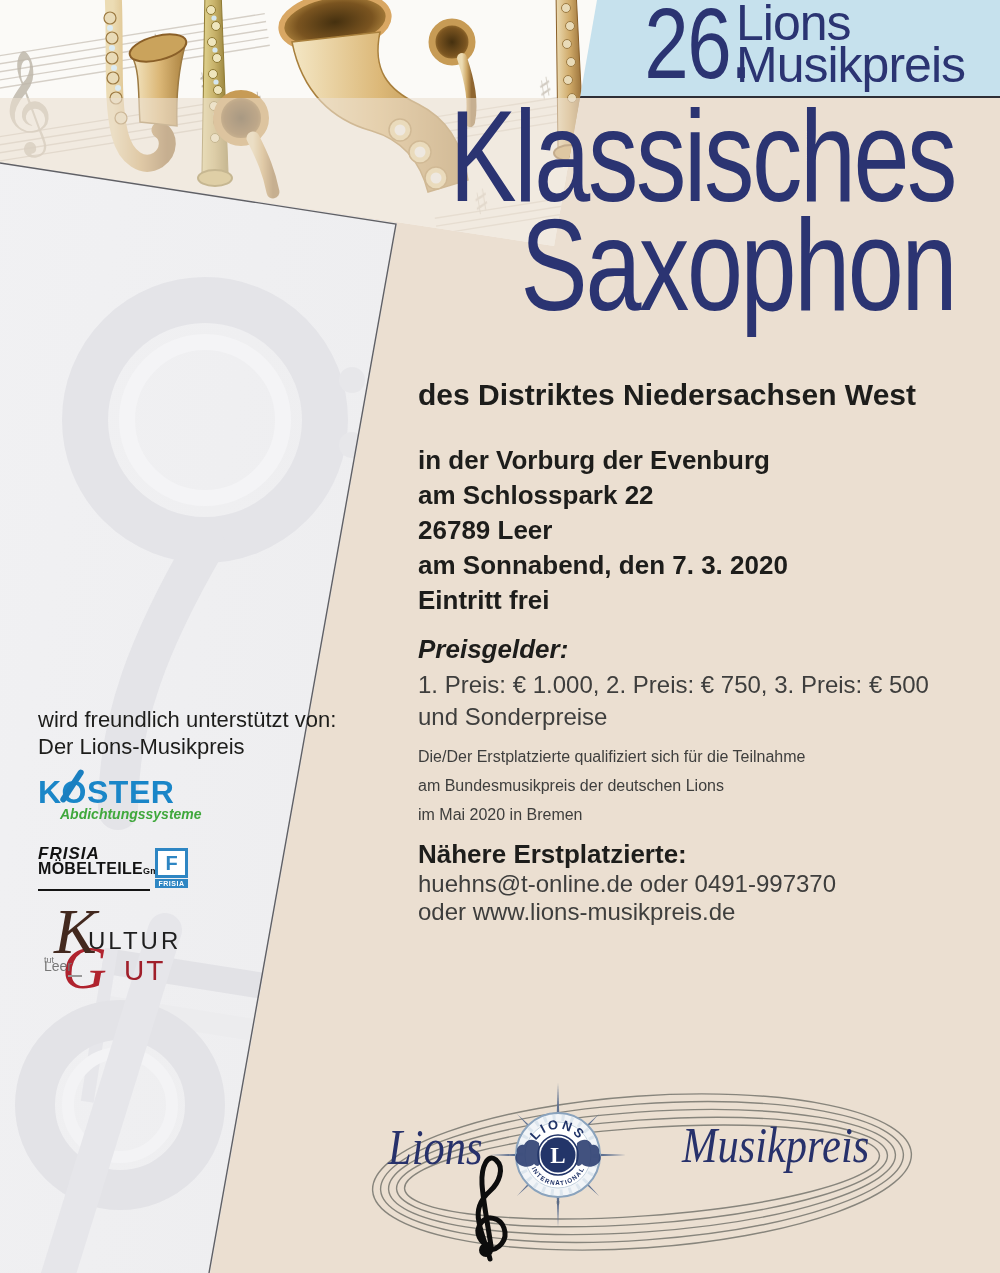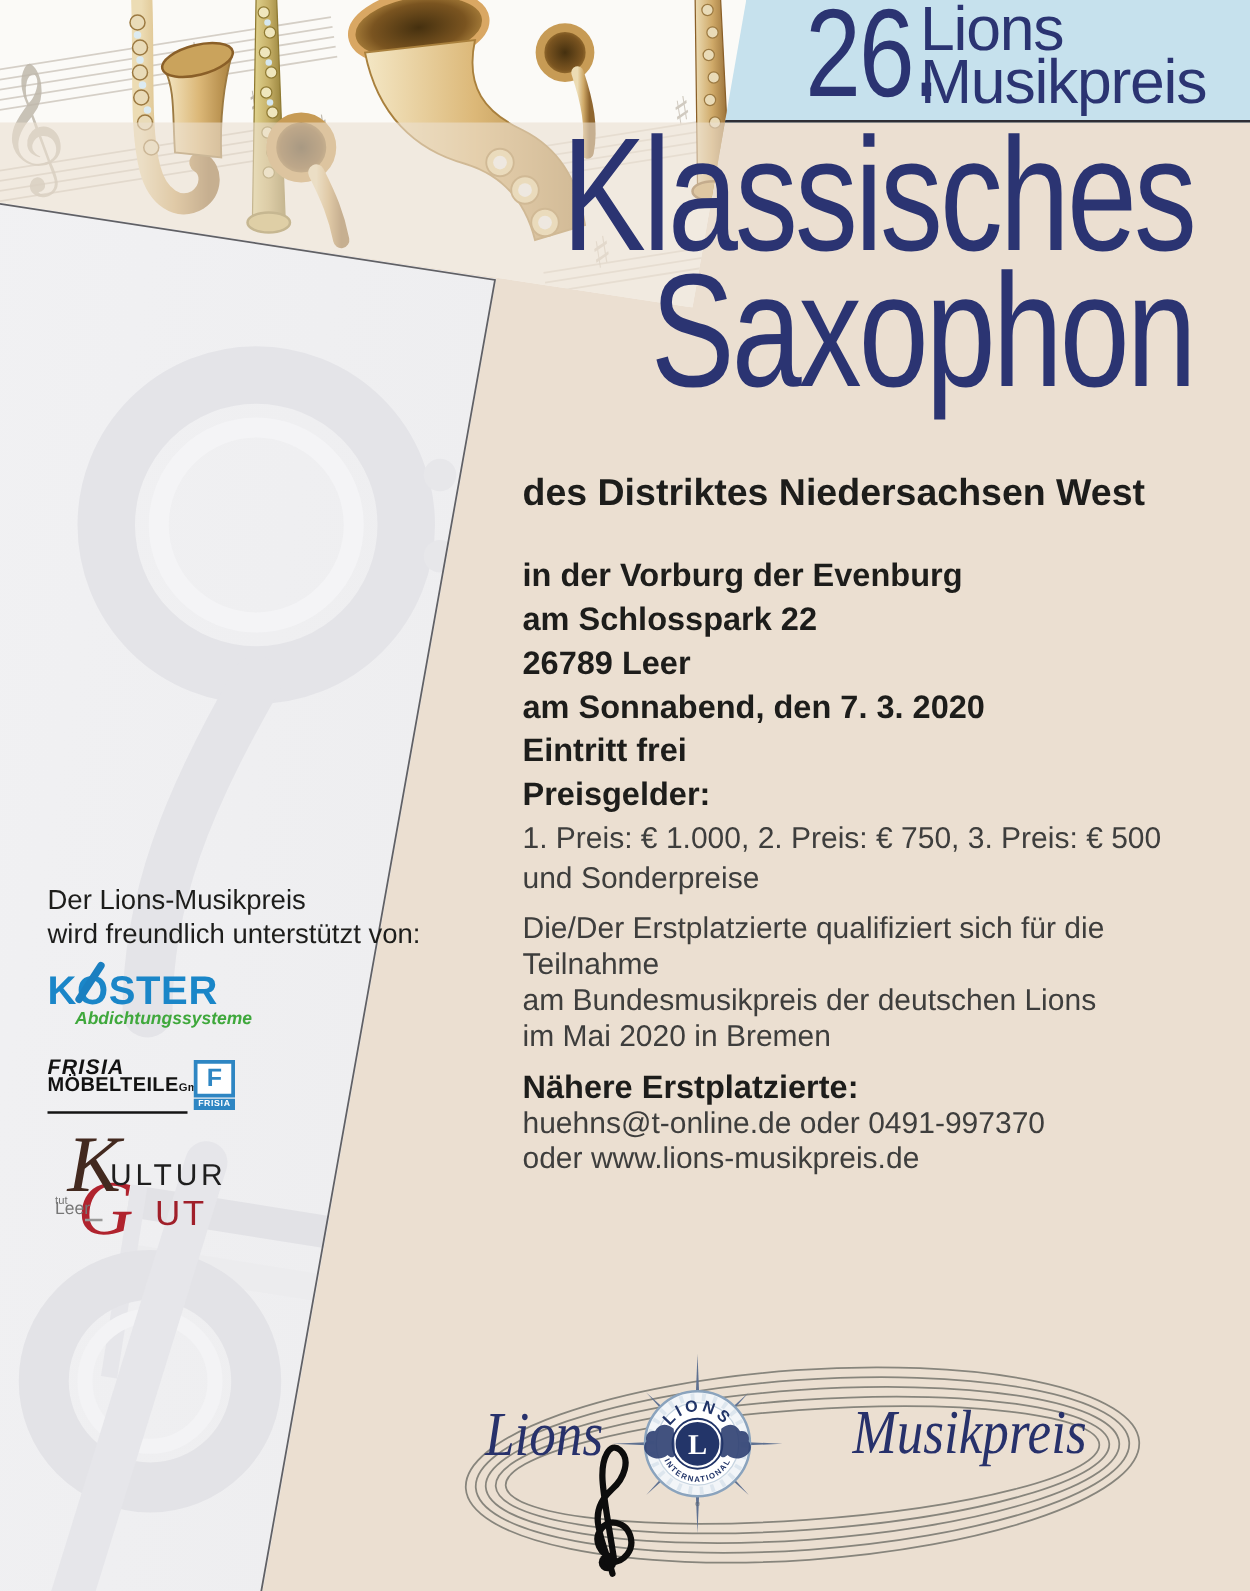--- a/index.html
+++ b/index.html
@@ -26,23 +26,23 @@
   
   .title{position:absolute;top:102px;right:45px;text-align:right;color:#2b3472;
     font-weight:300;font-size:129px;line-height:.845;letter-spacing:-3px;
     transform:scaleX(.78);transform-origin:top right;white-space:nowrap;}
   
   .content{position:absolute;left:418px;top:380px;width:560px;color:#1d1d1b;}
   .sub{font-weight:700;font-size:30px;line-height:30px;}
   .blk-b{font-weight:700;font-size:26px;line-height:35px;}
   .venue{margin-top:33px;}
   .date{}
-  .prizes-h{}
+  .prizes-h{margin-top:14px;font-style:italic;}
   .reg{font-weight:400;font-size:24px;line-height:35px;color:#3e3e3d;}
-  .qual{margin-top:10px;font-weight:400;font-size:24px;line-height:29px;color:#3e3e3d;}
+  .qual{margin-top:10px;font-weight:400;font-size:16px;line-height:29px;color:#3e3e3d;}
   .info-h{margin-top:9px;font-weight:700;font-size:26px;line-height:32px;}
   .contact{font-weight:400;font-size:24px;line-height:28px;color:#3e3e3d;}
   
   .support{position:absolute;left:38px;top:706px;font-size:22px;line-height:27px;color:#1d1d1b;}
   .koester{position:absolute;left:38px;top:776px;color:#1a86c8;font-weight:700;
     font-size:32px;letter-spacing:.5px;line-height:32px;}
   .koester .oslash{position:relative;display:inline-block;}
   .koester .oslash::after{content:"";position:absolute;left:7px;top:-9px;width:6px;height:38px;
     background:#1a7fc0;border-radius:3px;transform:rotate(33deg);}
   .abdicht{position:absolute;left:60px;top:806px;color:#3fa83c;font-style:italic;
@@ -279,22 +279,22 @@
       <div>Die/Der Erstplatzierte qualifiziert sich für die Teilnahme</div>
       <div>am Bundesmusikpreis der deutschen Lions</div>
       <div>im Mai 2020 in Bremen</div>
     </div>
     <div class="info-h">Nähere Erstplatzierte:</div>
     <div class="contact">huehns@t-online.de oder 0491-997370</div>
     <div class="contact">oder www.lions-musikpreis.de</div>
   </div>
 
   <div class="support">
+    <div>wird freundlich unterstützt von:</div>
     <div>Der Lions-Musikpreis</div>
-    <div>wird freundlich unterstützt von:</div>
   </div>
 
   <div class="koester"><span>K</span><span class="oslash">O</span><span>STER</span></div>
   <div class="abdicht">Abdichtungssysteme</div>
 
   <div class="frisia">
     <div class="f1">FRISIA</div>
     <div class="f2"><span>MÖBELTEILE</span><span class="gmbh">GmbH</span></div>
   </div>
   <div class="frisia-rule"></div>

